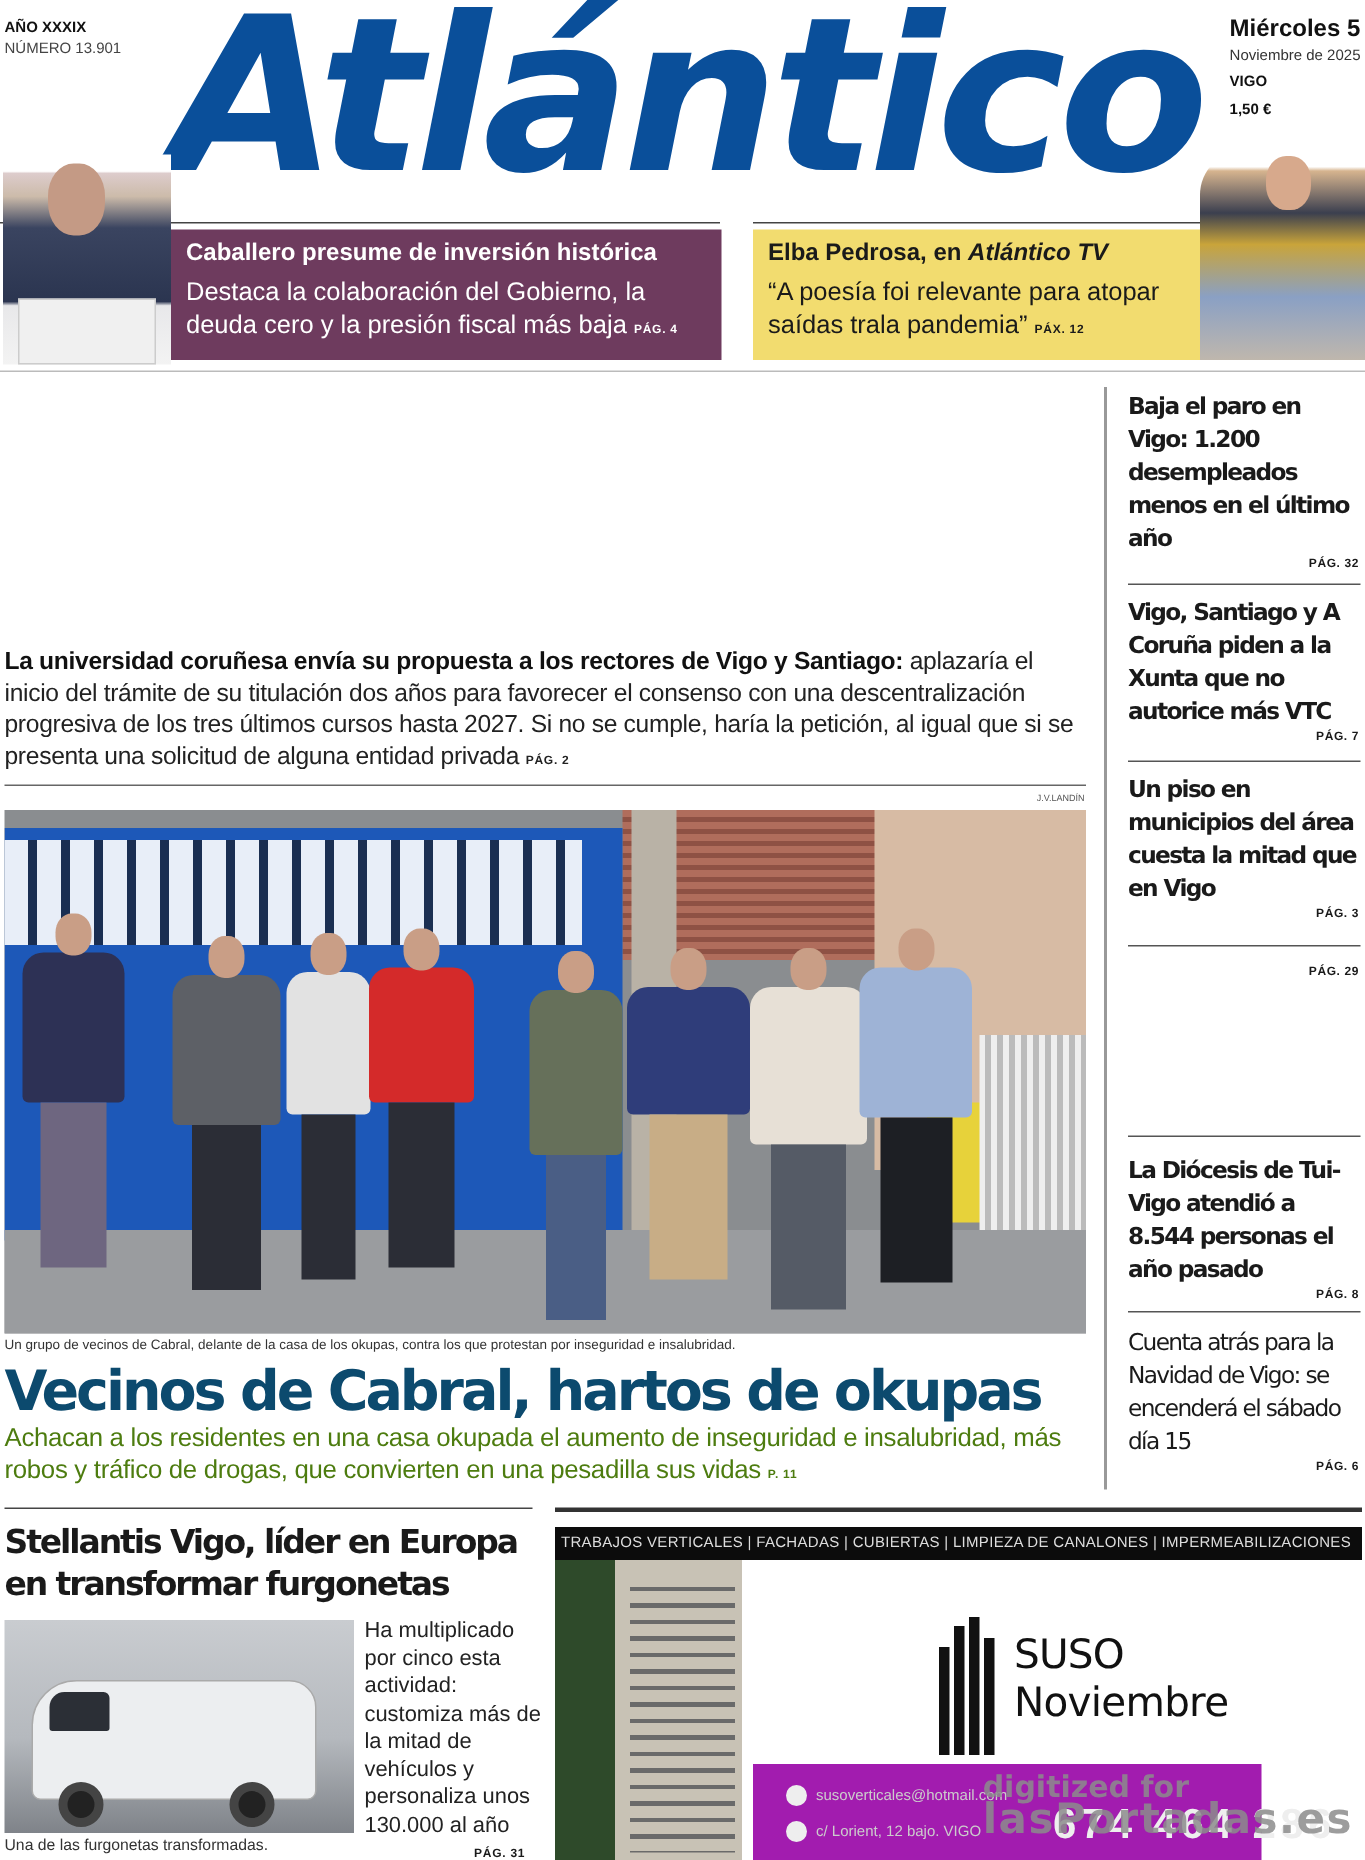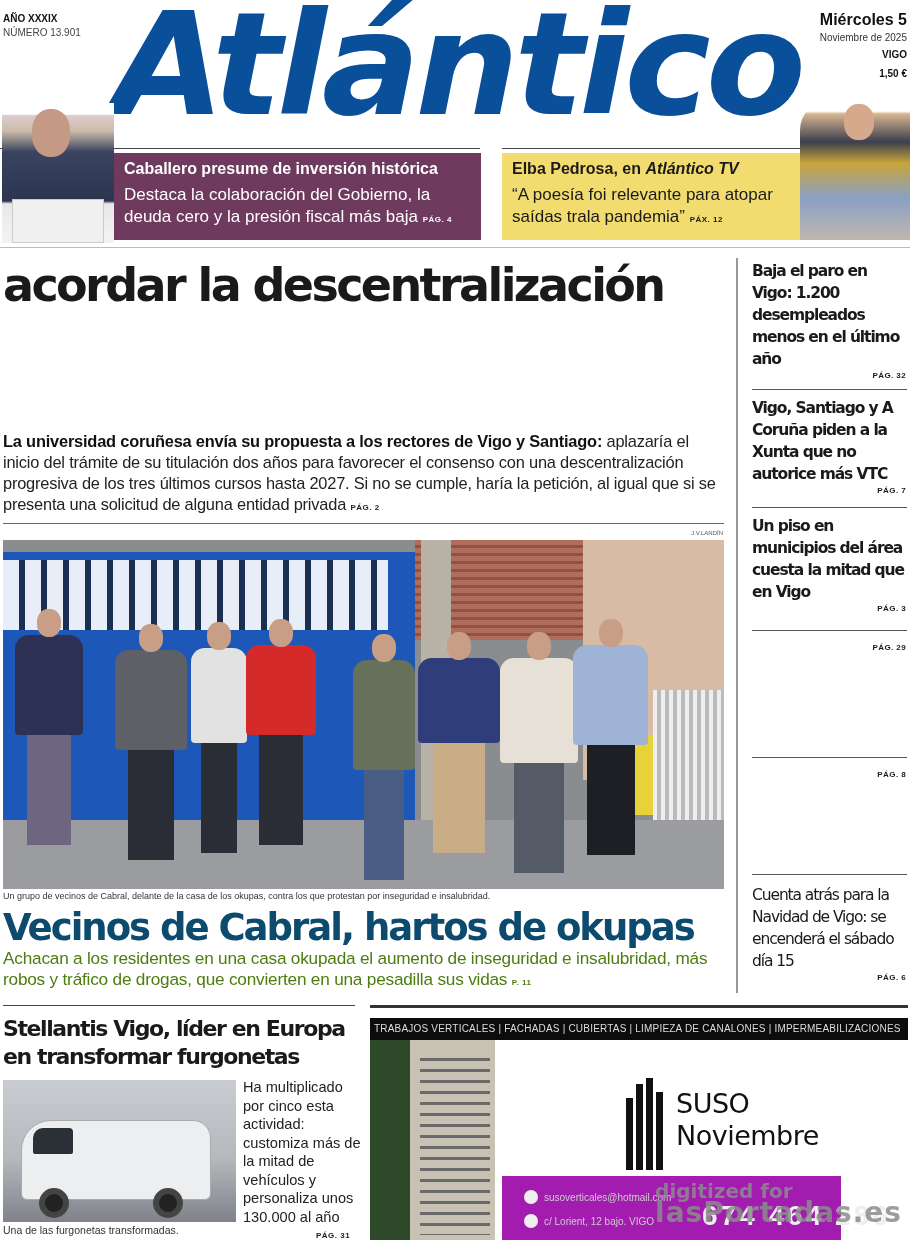--- a/index.html
+++ b/index.html
@@ -1,21 +1,21 @@
 <!DOCTYPE html>
 <html><head>
 <meta charset="utf-8">
 <style>
 *{box-sizing:border-box;margin:0;padding:0}
 html,body{width:910px;height:1240px;overflow:hidden;background:#fff}
 body{position:relative;font-family:"Liberation Sans",sans-serif;color:#1a1a1a}
 .abs{position:absolute}
 .masthead-meta-left{left:3px;top:12px;font-size:10px;line-height:14px;color:#444}
 .masthead-meta-left b{color:#111;font-weight:bold;display:block}
-.masthead-meta-right{right:3px;top:10px;text-align:right;font-size:10px;line-height:15px;color:#333}
+.masthead-meta-right{right:3px;top:10px;font-size:10px;line-height:15px;color:#333}
 .masthead-meta-right .day{font-size:16px;font-weight:bold;color:#111;line-height:20px}
 .masthead-meta-right .city{font-weight:bold;color:#111;margin-top:2px}
 .masthead-meta-right .price{font-weight:bold;color:#111;margin-top:4px}
 .logo{left:112px;top:-6px;width:680px;height:140px;font-family:"DejaVu Sans",sans-serif;font-weight:bold;font-style:italic;font-size:146px;letter-spacing:-5px;color:#0a4f9a;line-height:140px;transform:scaleY(0.98)}
 .rule{background:#444;height:1px}
 .promo-photo-left{left:2px;top:103px;width:112px;height:140px;background:linear-gradient(180deg,#fff 0%,#fff 8%,#dcc 9%,#cba 20%,#3a4460 35%,#2b3550 70%,#e8e8ea 72%,#f3f3f3 100%)}
 .promo-photo-left .face{position:absolute;left:30px;top:6px;width:38px;height:48px;border-radius:45%;background:#c49a85}
 .promo-photo-left .podium{position:absolute;left:10px;top:96px;width:92px;height:44px;background:#f0f0f0;border:1px solid #ccc}
 .promo-left{left:114px;top:153px;width:367px;height:87px;background:#6e3b5e;color:#fff;padding:6px 10px}
 .promo-left .kicker{font-weight:bold;font-size:16px;line-height:20px}
@@ -107,21 +107,20 @@
   <div class="kicker"><span>Elba Pedrosa, en </span><i>Atlántico TV</i></div>
   <div class="text"><span>“A poesía foi relevante para atopar saídas trala pandemia”</span> <span class="pag">PÁX. 12</span></div>
 </div>
 <div class="abs promo-photo-right">
   <div class="face"></div>
 </div>
 
 <div class="abs rule" style="left:0;top:247px;width:910px;background:#bbb"></div>
 
 <h1 class="abs lead-head">
-  <div>acordar la descentralización</div>
 </h1>
 <p class="abs lead-deck">
   <b>La universidad coruñesa envía su propuesta a los rectores de Vigo y Santiago:</b><span> aplazaría el inicio del trámite de  su titulación dos años para favorecer el consenso con una descentralización progresiva de los tres últimos cursos hasta 2027. Si no se cumple, haría la petición, al igual que si se presenta una solicitud de alguna entidad privada</span> <span class="pag">PÁG. 2</span>
 </p>
 <div class="abs rule" style="left:3px;top:523px;width:721px;background:#666"></div>
 <div class="abs credit">J.V.LANDÍN</div>
 
 <div class="abs photo-main">
   <div class="roof"></div>
   <div class="house"></div>
@@ -184,20 +183,21 @@
 <div class="abs side-item" style="top:515px">
   <div>Un piso en municipios del área cuesta la mitad que en Vigo</div>
   <span class="pag">PÁG. 3</span>
 </div>
 <div class="abs side-divider" style="top:630px"></div>
 <div class="abs side-item" style="top:642px">
   <span class="pag">PÁG. 29</span>
 </div>
 <div class="abs side-divider" style="top:757px"></div>
 <div class="abs side-item" style="top:769px">
+  <div>La Diócesis de Tui-Vigo atendió a 8.544 personas el año pasado</div>
   <span class="pag">PÁG. 8</span>
 </div>
 <div class="abs side-divider" style="top:874px"></div>
 <div class="abs side-item light" style="top:884px">
   <div>Cuenta atrás para la Navidad de Vigo: se encenderá el sábado día 15</div>
   <span class="pag">PÁG. 6</span>
 </div>
 
 <div class="abs bottom-rule"></div>
 <div class="abs bottom-rule2"></div>

